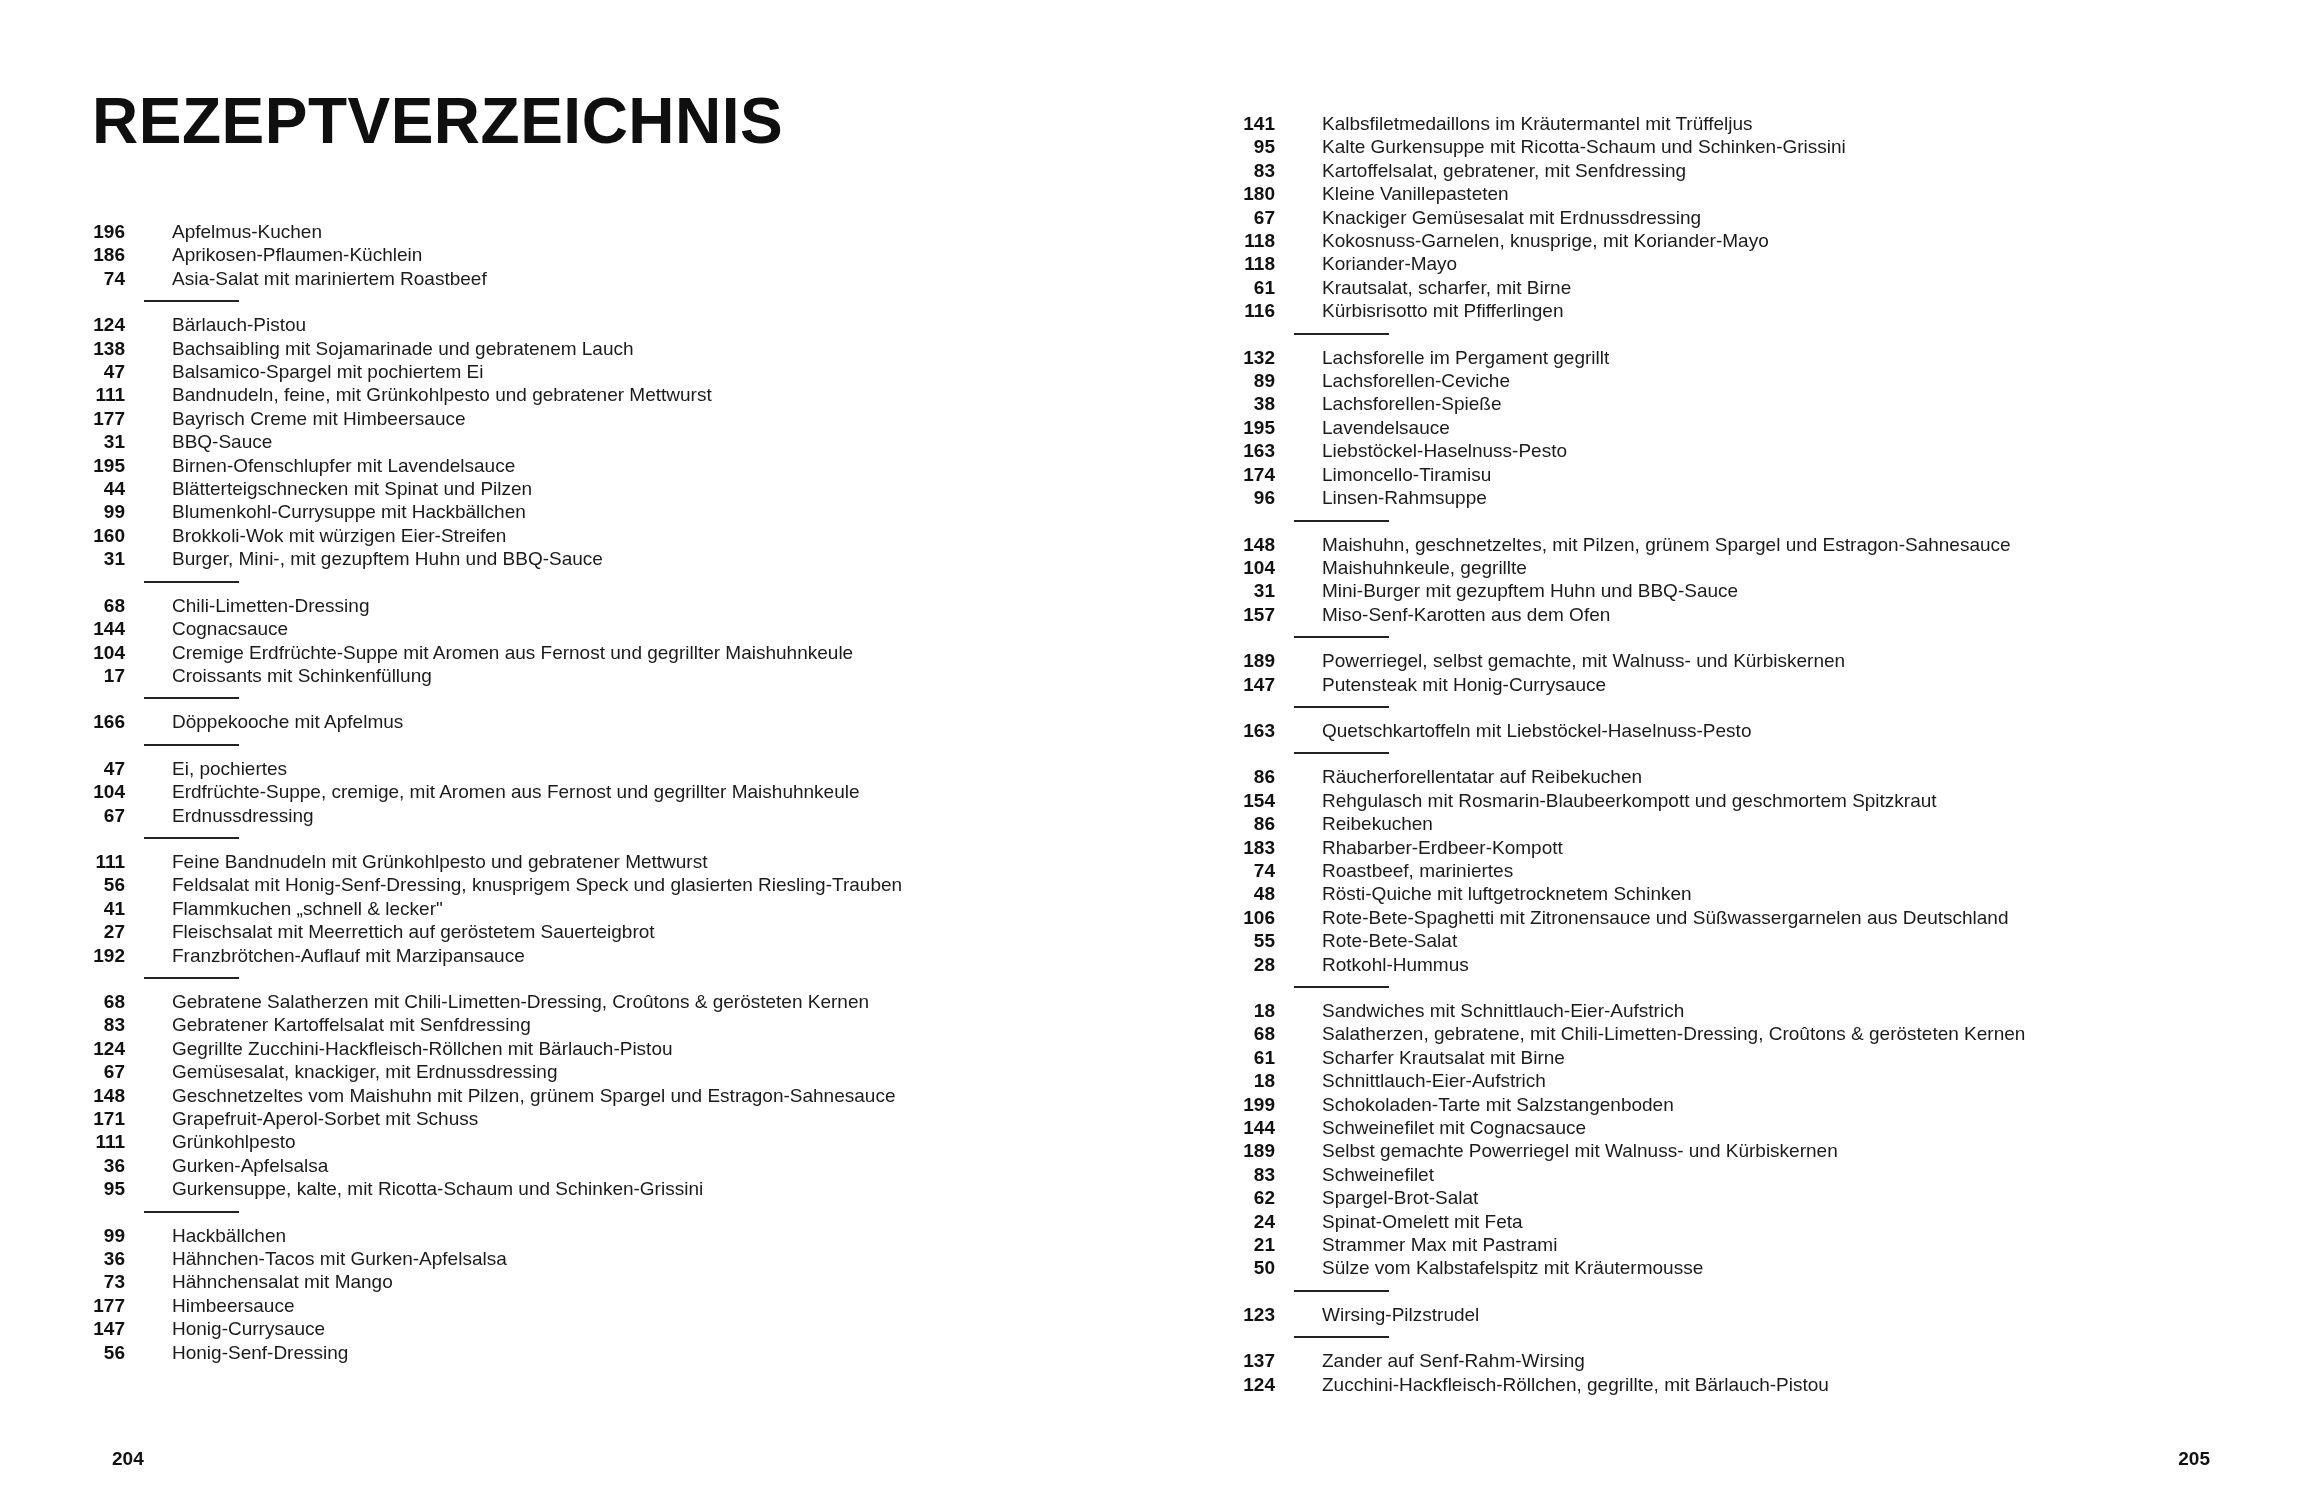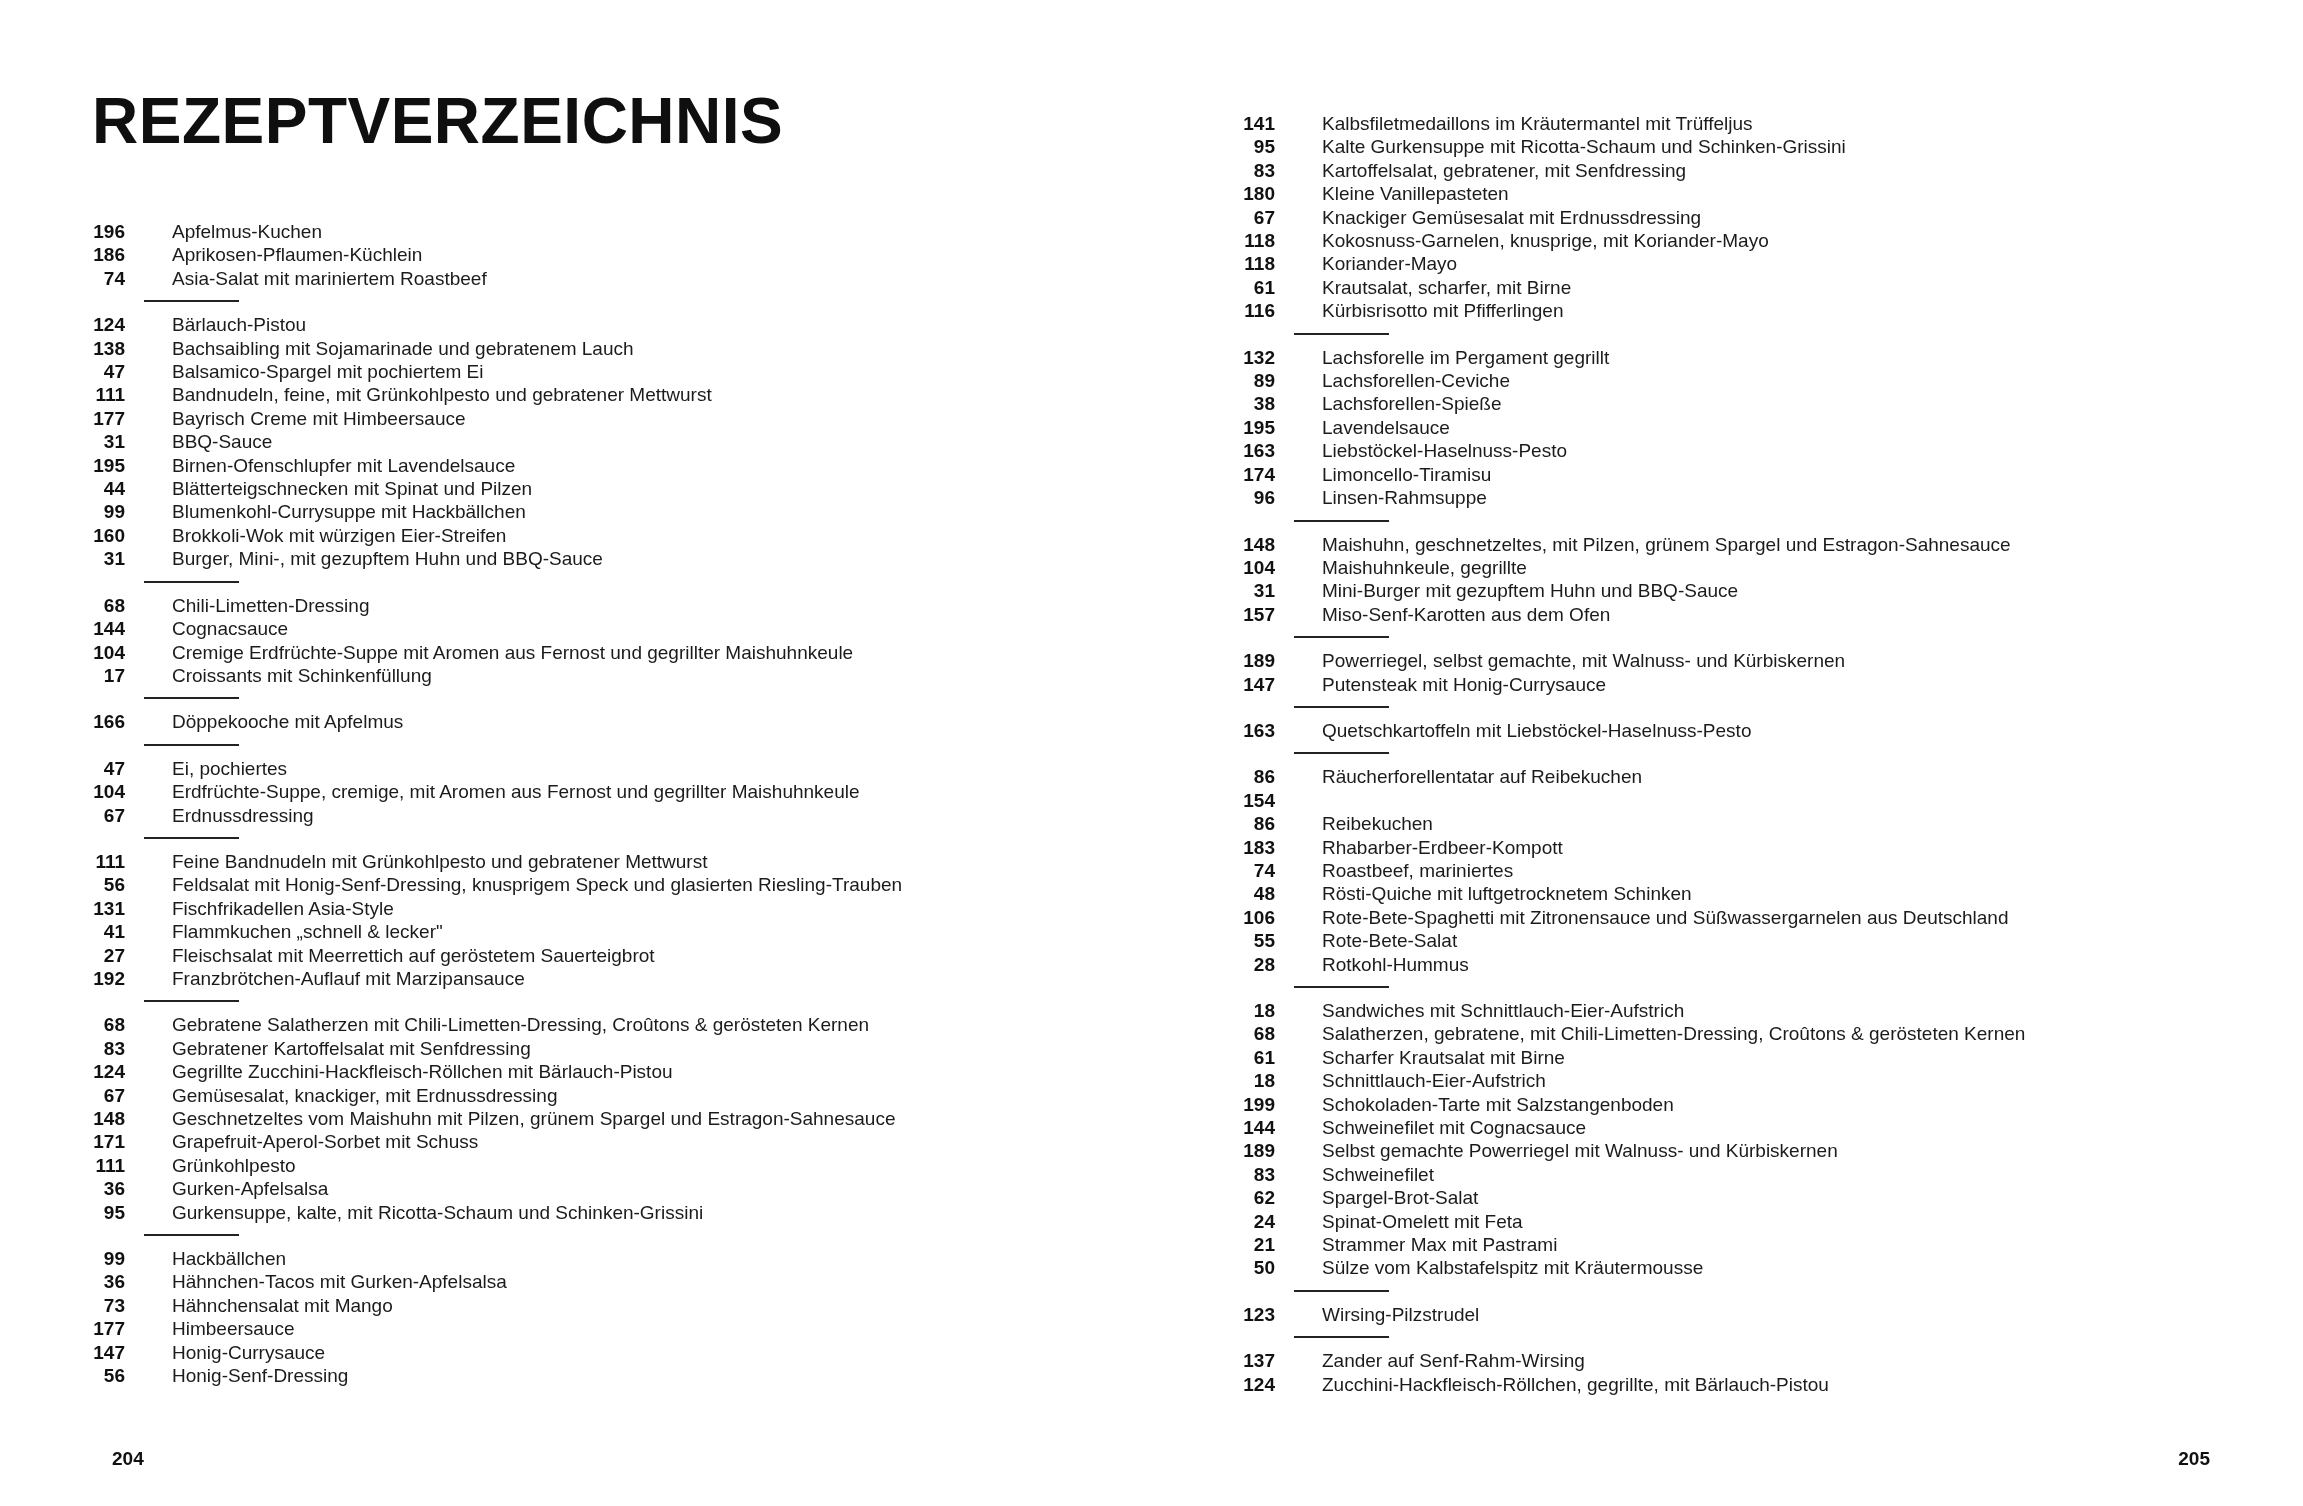--- a/index.html
+++ b/index.html
@@ -156,24 +156,20 @@
       <div class="sep"></div>
       <div class="entry">
         <span class="num">111</span>
         <span class="t">Feine Bandnudeln mit Grünkohlpesto und gebratener Mettwurst</span>
       </div>
       <div class="entry">
         <span class="num">56</span>
         <span class="t">Feldsalat mit Honig-Senf-Dressing, knusprigem Speck und glasierten Riesling-Trauben</span>
       </div>
       <div class="entry">
-        <span class="num">131</span>
-        <span class="t">Fischfrikadellen Asia-Style</span>
-      </div>
-      <div class="entry">
         <span class="num">41</span>
         <span class="t">Flammkuchen „schnell &amp; lecker"</span>
       </div>
       <div class="entry">
         <span class="num">27</span>
         <span class="t">Fleischsalat mit Meerrettich auf geröstetem Sauerteigbrot</span>
       </div>
       <div class="entry">
         <span class="num">192</span>
         <span class="t">Franzbrötchen-Auflauf mit Marzipansauce</span>
@@ -339,20 +335,21 @@
         <span class="num">163</span>
         <span class="t">Quetschkartoffeln mit Liebstöckel-Haselnuss-Pesto</span>
       </div>
       <div class="sep"></div>
       <div class="entry">
         <span class="num">86</span>
         <span class="t">Räucherforellentatar auf Reibekuchen</span>
       </div>
       <div class="entry">
         <span class="num">154</span>
+        <span class="t">Rehgulasch mit Rosmarin-Blaubeerkompott und geschmortem Spitzkraut</span>
       </div>
       <div class="entry">
         <span class="num">86</span>
         <span class="t">Reibekuchen</span>
       </div>
       <div class="entry">
         <span class="num">183</span>
         <span class="t">Rhabarber-Erdbeer-Kompott</span>
       </div>
       <div class="entry">

